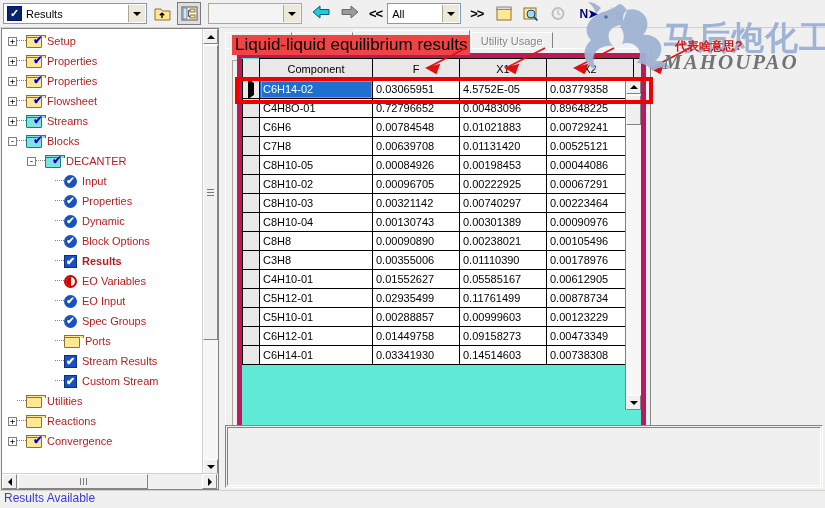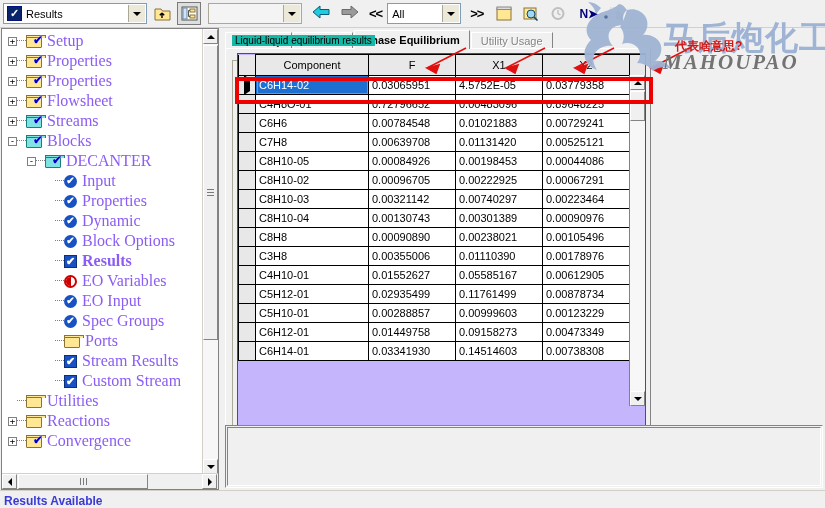--- a/index.html
+++ b/index.html
@@ -81,21 +81,21 @@
   }
 
   
   .treepane{
     position:absolute;left:1px;top:28px;width:218px;height:462px;
     background:#fff;border:1px solid #828282;box-sizing:border-box;
     overflow:hidden;
   }
   .treelist{position:absolute;left:0;top:2px;width:202px;}
   .trow{height:20px;display:flex;align-items:center;position:relative;white-space:nowrap;}
-  .tlabel{font-size:16px;color:#8b5cf6;margin-left:5px;font-family:Liberation Serif, serif;}
+  .tlabel{font-size:11px;color:#b91c1c;margin-left:5px;font-family:Liberation Sans, sans-serif;}
   .tlabel.bold{font-weight:bold;}
   .expander{
     width:9px;height:9px;border:1px solid #808080;background:#fff;
     display:flex;align-items:center;justify-content:center;
     font-size:9px;line-height:7px;color:#000;box-sizing:border-box;
     font-family:"DejaVu Sans Mono",monospace;
   }
   .dots{width:9px;height:1px;border-top:1px dotted #808080;}
   .folder{
     width:16px;height:13px;position:relative;
@@ -185,28 +185,28 @@
     position:absolute;left:2px;top:20px;width:426px;height:390px;
     background:#f0f0f0;border:1px solid #fff;
     border-right-color:#848484;border-bottom-color:#848484;
     box-sizing:border-box;
   }
   .gbox{
     position:absolute;left:6px;top:11px;width:412px;height:368px;
     border:1px solid #aca899;box-sizing:border-box;
   }
   .gbox-title{
-    position:absolute;left:232px;top:35px;background:#14b8a6;padding:0 3px;
-    font-size:10px;z-index:4;white-space:nowrap;
+    position:absolute;left:232px;top:35px;background:#ef4444;padding:0 3px;
+    font-size:17px;z-index:4;white-space:nowrap;
   }
 
   
   .grid{
     position:absolute;left:237px;top:53px;width:409px;height:422px;
-    background:#c4b5fd;border:1px solid #be185d;box-sizing:border-box;
+    background:#5eead4;border:5px solid #be185d;box-sizing:border-box;
     overflow:hidden;
   }
   table.dg{border-collapse:collapse;table-layout:fixed;width:394px;}
   table.dg th,table.dg td{
     border:1px solid #000;font-size:11px;font-weight:normal;
     height:19px;box-sizing:border-box;padding:0 3px;overflow:hidden;white-space:nowrap;
   }
   table.dg thead th{
     background:#e8e8e8;border:1px solid #000;text-align:center;height:21px;
     font-family:"Liberation Sans",sans-serif;
@@ -247,21 +247,21 @@
   }
   .botpanel .inner{
     position:absolute;inset:1px;border:1px solid #848484;
     border-right-color:#fff;border-bottom-color:#fff;
   }
 
   
   .statusbar{
     position:absolute;left:0;bottom:0;width:825px;height:17px;
     background:#f0f0f0;border-top:1px solid #d4d0c8;
-    display:flex;align-items:flex-end;font-weight:bold;
+    display:flex;align-items:flex-start;
   }
   .status-text{margin-left:4px;font-size:12px;color:#3a3ad6;}
 </style>
 </head>
 <body>
 
 <div class="app">
 
   <div class="toolbar">
     <div class="tb-combo">

